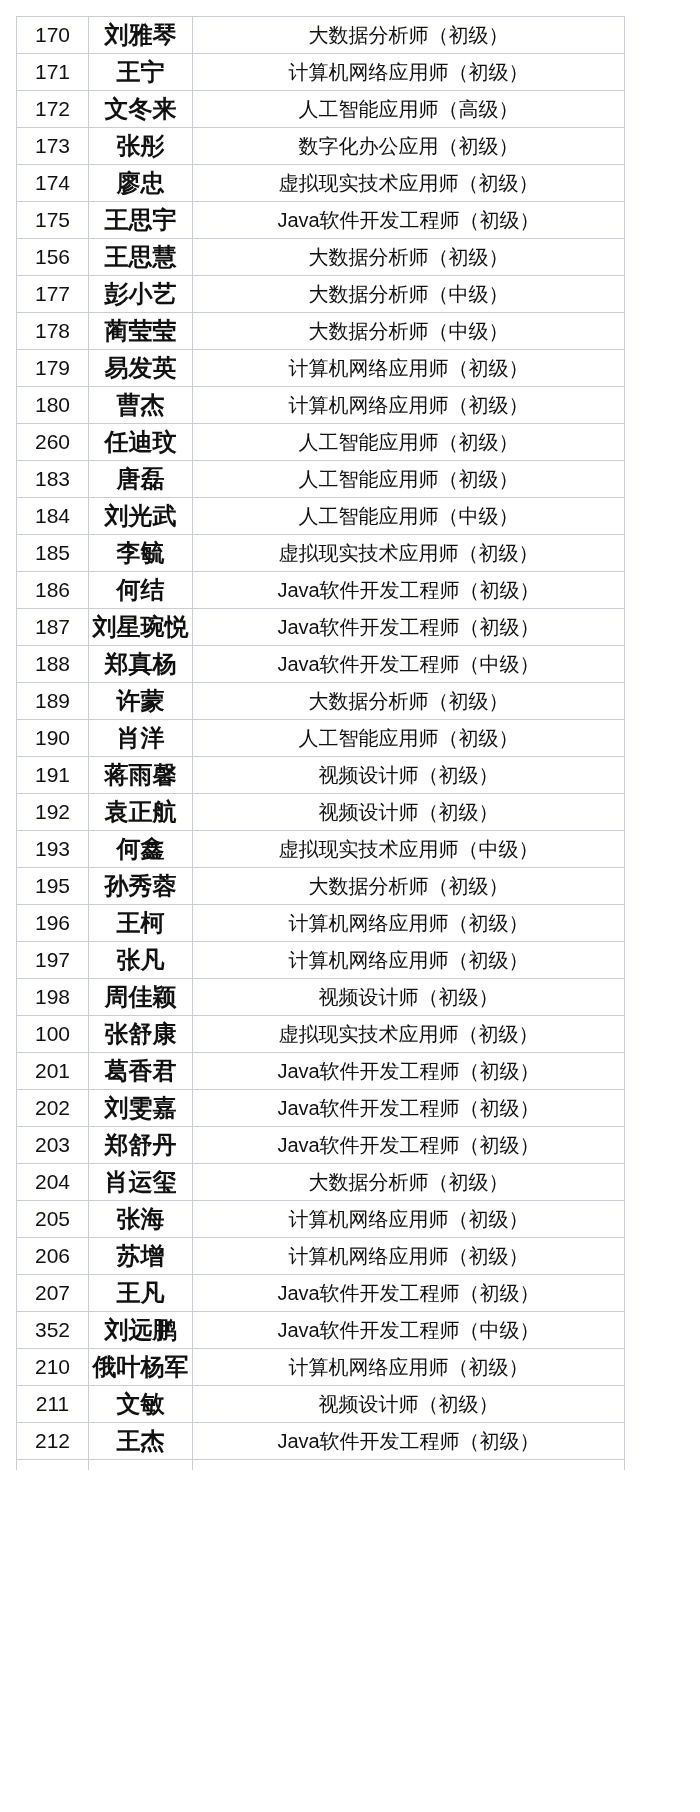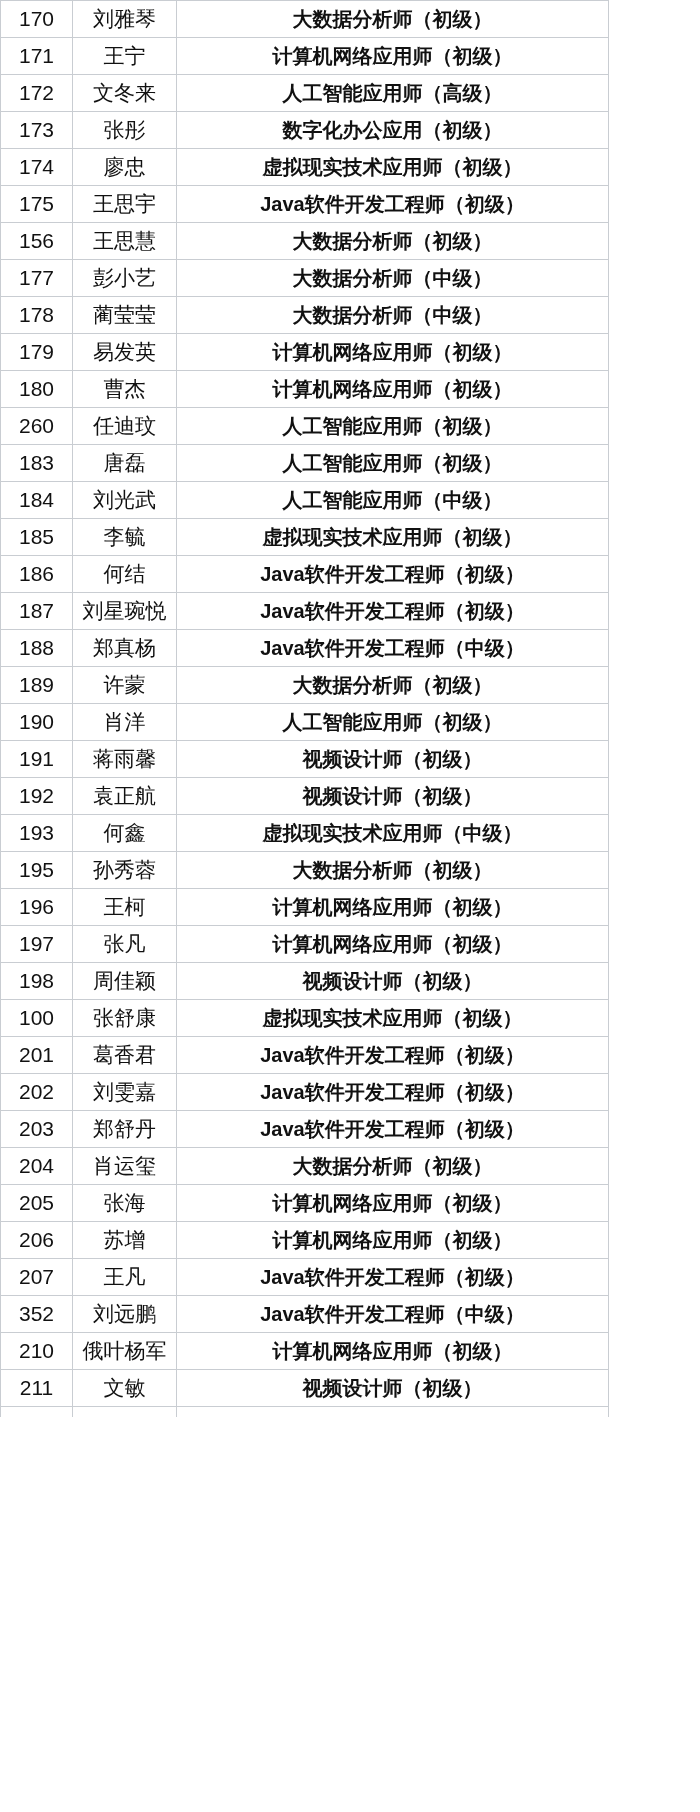--- a/index.html
+++ b/index.html
@@ -7,21 +7,21 @@
     padding: 0;
     background: #ffffff;
   }
   body {
     width: 700px;
     font-family: "Liberation Sans", "DejaVu Sans", sans-serif;
   }
   #sheet {
     width: 608px;
     margin: 0;
-    padding: 0;
+    padding: 16px;
   }
   table.roster {
     border-collapse: collapse;
     table-layout: fixed;
     width: 608px;
     background: #ffffff;
   }
   table.roster col.c-id    { width: 72px; }
   table.roster col.c-name  { width: 104px; }
   table.roster col.c-cert  { width: 432px; }
@@ -34,26 +34,26 @@
     text-align: center;
     vertical-align: middle;
     white-space: nowrap;
     overflow: hidden;
     letter-spacing: 0px;
   }
   table.roster td.id {
     font-size: 21px;
   }
   table.roster td.name {
-    font-size: 21px;
-    font-weight: 400;
+    font-size: 24px;
+    font-weight: 700;
   }
   table.roster td.cert {
     font-size: 20px;
-    font-weight: 700;
+    font-weight: 400;
   }
   table.roster tr.partial td {
     height: 10px;
     border-bottom: none;
   }
 </style>
 </head>
 <body>
 
 <div id="sheet">
@@ -247,20 +247,25 @@
         <tr>
           <td class="id">210</td>
           <td class="name">俄叶杨军</td>
           <td class="cert">计算机网络应用师（初级）</td>
         </tr>
         <tr>
           <td class="id">211</td>
           <td class="name">文敏</td>
           <td class="cert">视频设计师（初级）</td>
         </tr>
+        <tr>
+          <td class="id">212</td>
+          <td class="name">王杰</td>
+          <td class="cert">Java软件开发工程师（初级）</td>
+        </tr>
         <tr class="partial">
           <td></td>
           <td></td>
           <td></td>
         </tr>
       </tbody>
   </table>
 </div>
 
 </body></html>

